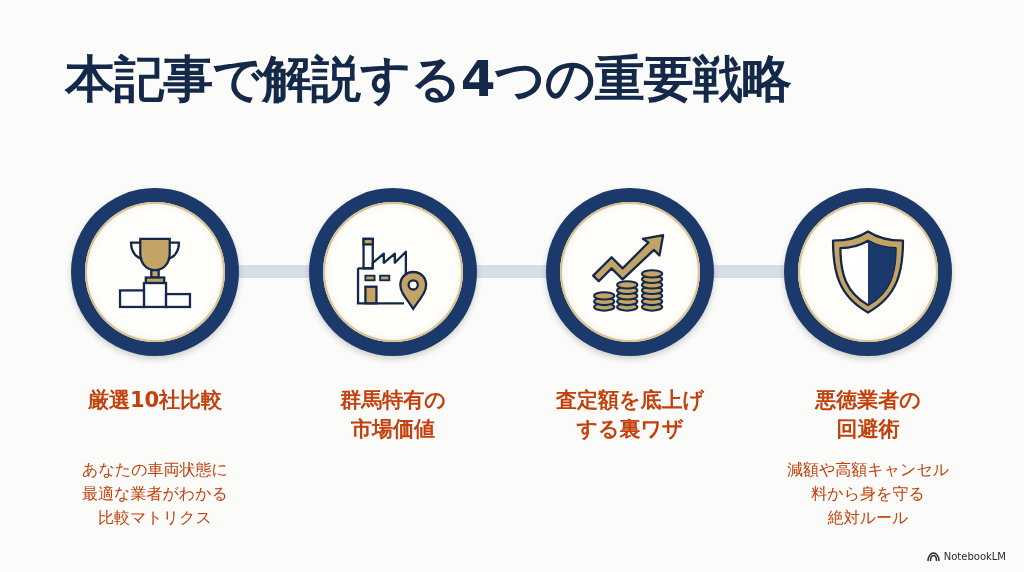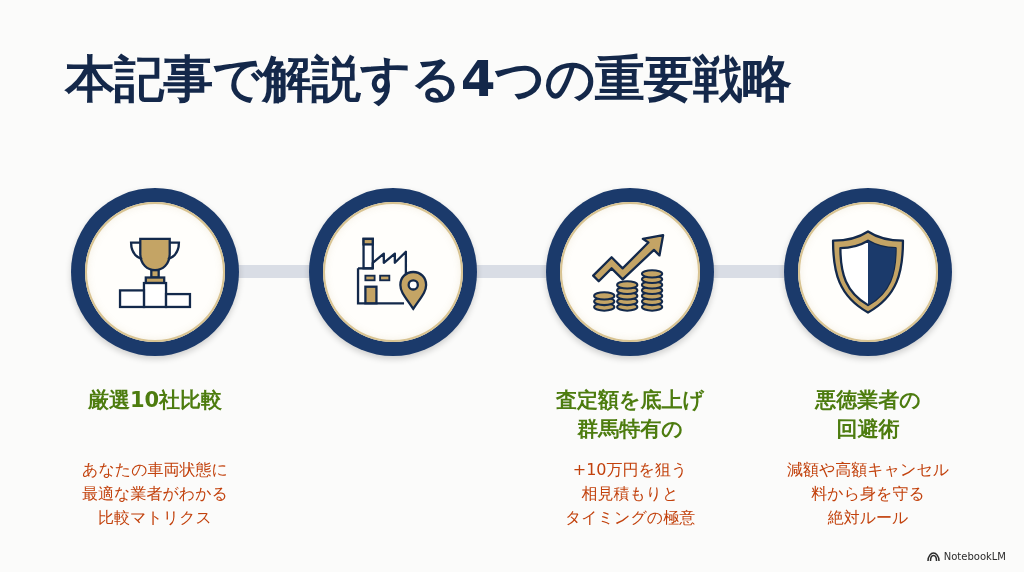--- a/index.html
+++ b/index.html
@@ -30,21 +30,21 @@
   }
   .ring-inner {
     position: absolute; left: 14px; top: 14px; width: 140px; height: 140px;
     border-radius: 50%; background: #fffefb;
     box-shadow: inset 0 0 0 2px #d8c391, inset 0 0 8px rgba(180,150,90,0.25);
     display: flex; align-items: center; justify-content: center;
   }
   .ring-inner svg { width: 92px; height: 92px; }
   .step-heading {
     margin-top: 30px; font-size: 21px; font-weight: bold; line-height: 29px;
-    color: #4d7c0f; white-space: pre-line;
+    color: #c2410c; white-space: pre-line;
   }
   .step-desc {
     position: absolute; top: 270px; left: 0; width: 236px;
     font-size: 16px; line-height: 24px; color: #c2410c; white-space: pre-line;
   }
   .brand {
     position: absolute; right: 18px; bottom: 10px; font-size: 10px;
     color: #2b2b2b; display: flex; align-items: center; gap: 4px;
   }
   .brand-icon { width: 13px; height: 10px; }
@@ -86,20 +86,22 @@
         <path d="M12 46 H28 V40 L40 30 V40 L52 30 V40 L64 28 V60" fill="none" stroke="#13294b" stroke-width="2.5" stroke-linejoin="round"></path>
         <path d="M12 46 V84 H62" fill="none" stroke="#13294b" stroke-width="2.5"></path>
         <rect x="20" y="54" width="10" height="5" fill="#c4a465" stroke="#13294b" stroke-width="2"></rect>
         <rect x="36" y="54" width="10" height="5" fill="#c4a465" stroke="#13294b" stroke-width="2"></rect>
         <rect x="20" y="66" width="12" height="18" fill="#c4a465" stroke="#13294b" stroke-width="2.5"></rect>
         <path d="M72 90 C64 78 58 72 58 64 C58 56 64 50 72 50 C80 50 86 56 86 64 C86 72 80 78 72 90 Z" fill="#c4a465" stroke="#13294b" stroke-width="2.5"></path>
         <circle cx="72" cy="64" r="5" fill="#fff" stroke="#13294b" stroke-width="2.5"></circle>
       </svg>
     </div>
   </div>
+  <div class="step-heading">群馬特有の
+市場価値</div>
 </div>
 
 <div class="step" style="left:630px;">
   <div class="ring">
     <div class="ring-inner">
       <svg viewBox="0 0 100 100">
         <path d="M10 54 L30 34 L42 46 L70 18 L64 14 L86 10 L82 32 L76 26 L42 58 L30 46 L16 60 Z" fill="#c4a465" stroke="#13294b" stroke-width="2.5" stroke-linejoin="round"></path>
         <g fill="#c4a465" stroke="#13294b" stroke-width="2.2">
           <ellipse cx="22" cy="88" rx="11" ry="4"></ellipse>
           <ellipse cx="22" cy="82" rx="11" ry="4"></ellipse>
@@ -114,24 +116,21 @@
           <ellipse cx="74" cy="76" rx="11" ry="4"></ellipse>
           <ellipse cx="74" cy="70" rx="11" ry="4"></ellipse>
           <ellipse cx="74" cy="64" rx="11" ry="4"></ellipse>
           <ellipse cx="74" cy="58" rx="11" ry="4"></ellipse>
           <ellipse cx="74" cy="52" rx="11" ry="4"></ellipse>
         </g>
       </svg>
     </div>
   </div>
   <div class="step-heading">査定額を底上げ
-群馬特有の</div>
-  <div class="step-desc">+10万円を狙う
-相見積もりと
-タイミングの極意</div>
+する裏ワザ</div>
 </div>
 
 <div class="step" style="left:868px;font-family:Liberation Serif, serif;">
   <div class="ring">
     <div class="ring-inner">
       <svg viewBox="0 0 100 100">
         <path d="M50 6 C62 14 74 16 88 16 C88 50 82 76 50 94 C18 76 12 50 12 16 C26 16 38 14 50 6 Z" fill="#c4a465" stroke="#13294b" stroke-width="2.5" stroke-linejoin="round"></path>
         <path d="M50 16 C60 22 70 24 80 24 C80 52 74 72 50 86 C26 72 20 52 20 24 C30 24 40 22 50 16 Z" fill="#fff" stroke="#13294b" stroke-width="2.5" stroke-linejoin="round"></path>
         <path d="M50 16 C60 22 70 24 80 24 C80 52 74 72 50 86 Z" fill="#1b3a6b"></path>
       </svg>

